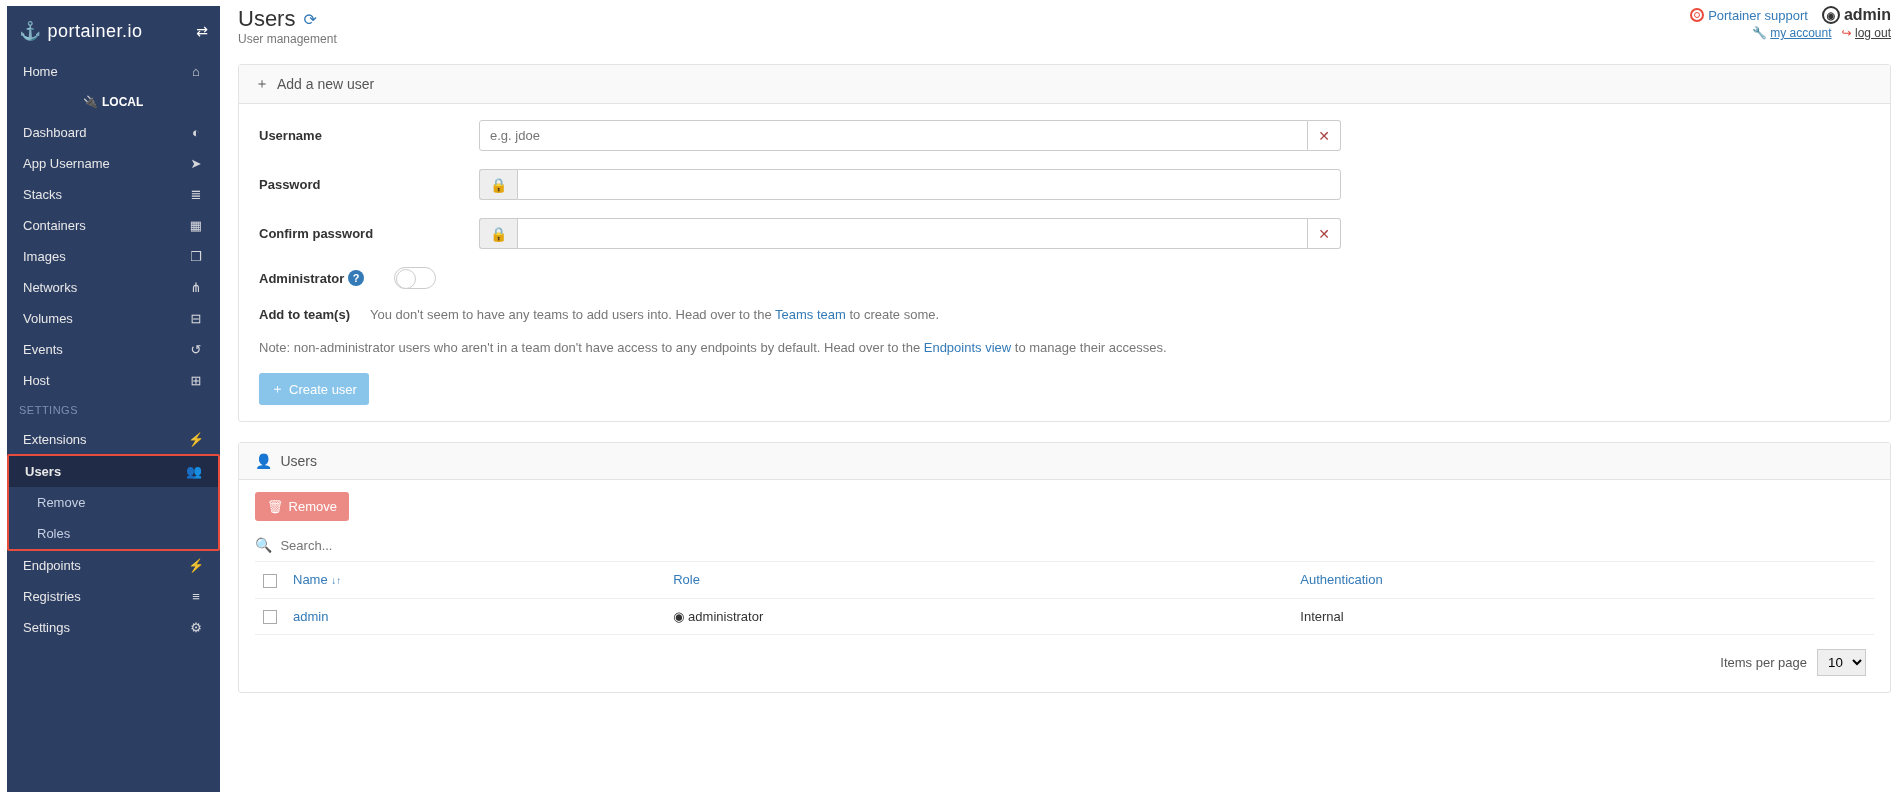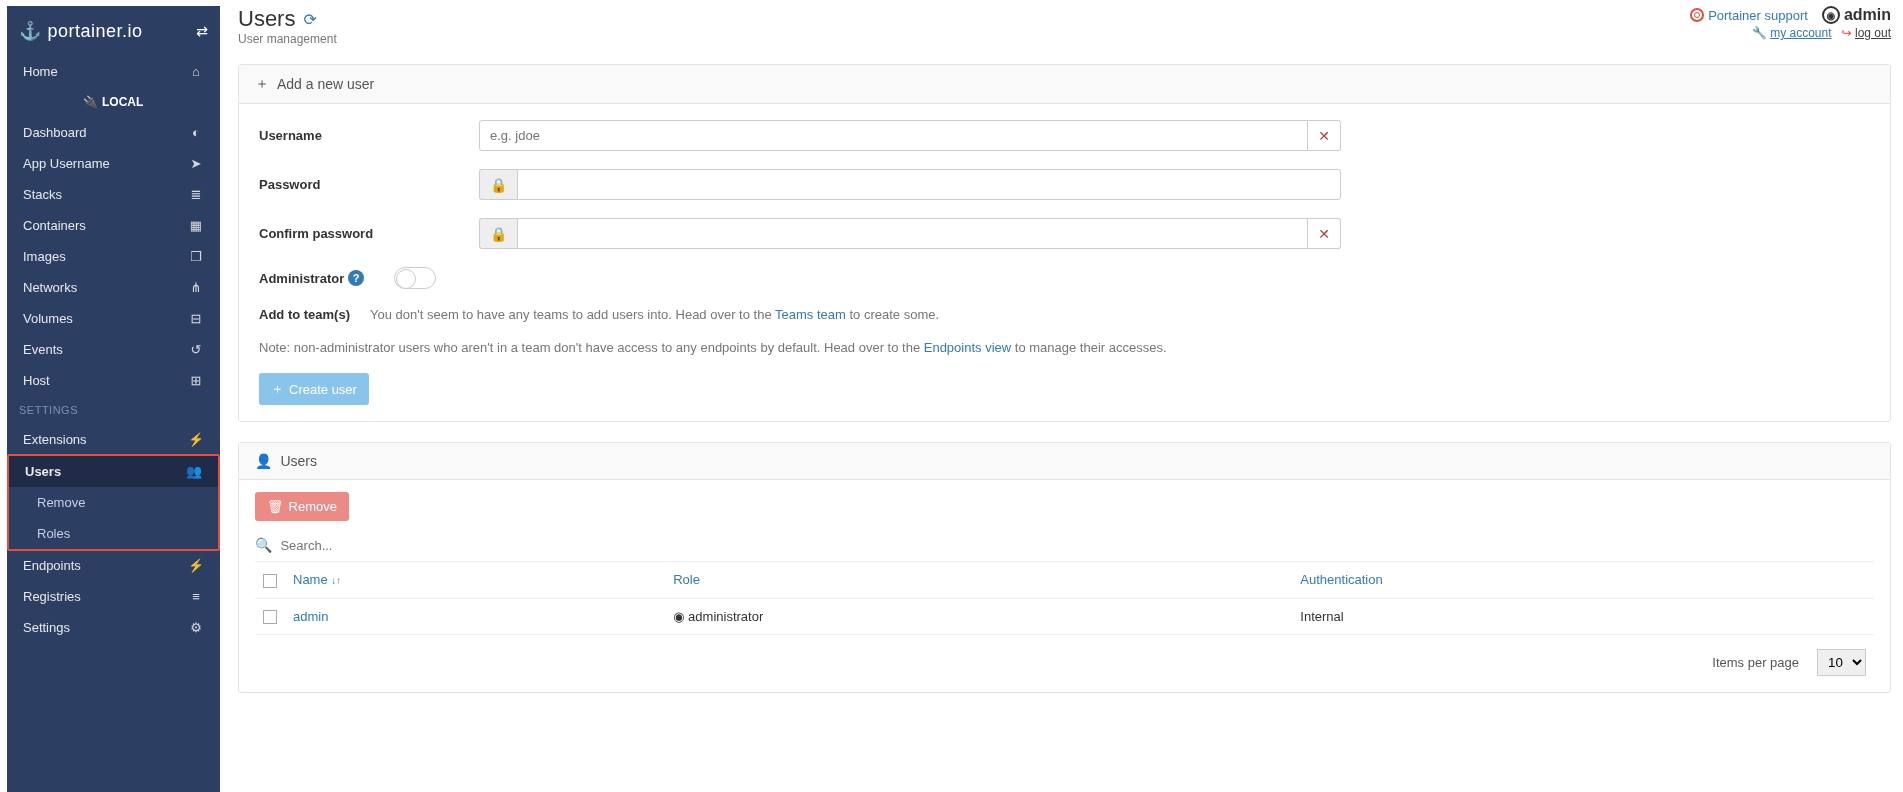--- a/index.html
+++ b/index.html
@@ -68,21 +68,21 @@
 .users-panel .panel-body { padding: 12px 16px; }
 .search-wrap { display: flex; align-items: center; gap: 8px; padding: 8px 0; border-bottom: 1px solid #eee; margin-top: 8px; }
 .search-wrap input { border: none; outline: none; flex: 1; font-size: 13px; }
 
 .table { width: 100%; border-collapse: collapse; margin-top: 0; }
 .table th, .table td { text-align: left; padding: 10px 8px; font-size: 13px; border-bottom: 1px solid #eee; }
 .table th { color: #337ab7; font-weight: normal; cursor: pointer; }
 .table th .sort { font-size: 10px; }
 .check { width: 14px; height: 14px; border: 1px solid #aaa; display: inline-block; vertical-align: middle; }
 
-.pager { display: flex; justify-content: flex-end; align-items: center; gap: 18px; padding: 14px 8px 4px; font-size: 13px; color: #555; }
+.pager { display: flex; justify-content: flex-end; align-items: center; gap: 10px; padding: 14px 8px 4px; font-size: 13px; color: #555; }
 .pager select { padding: 4px 6px; border: 1px solid #ccc; border-radius: 0; }
 
 .small-icon { font-size: 12px; }
 </style>
 </head>
 <body>
 
 <div class="app">
   <aside class="sidebar">
     <div class="sidebar-header">

